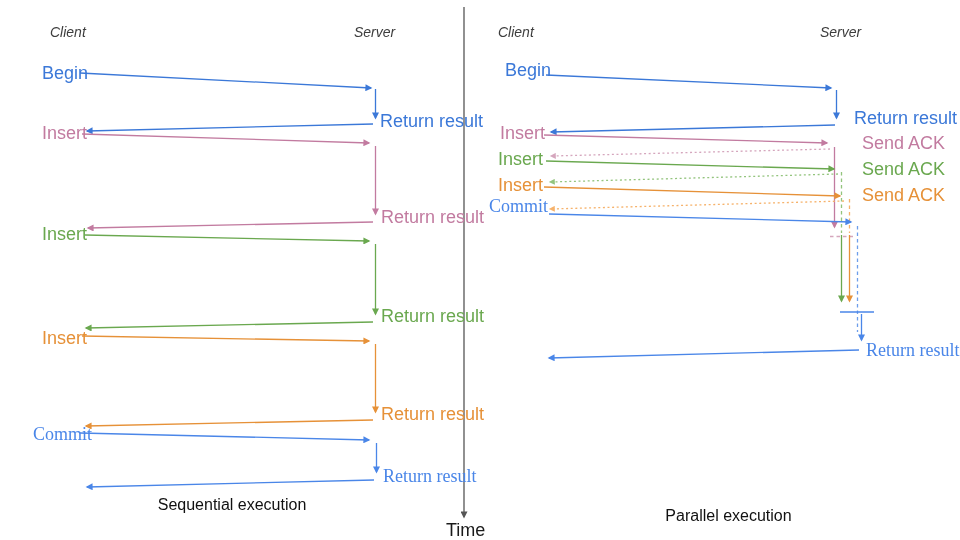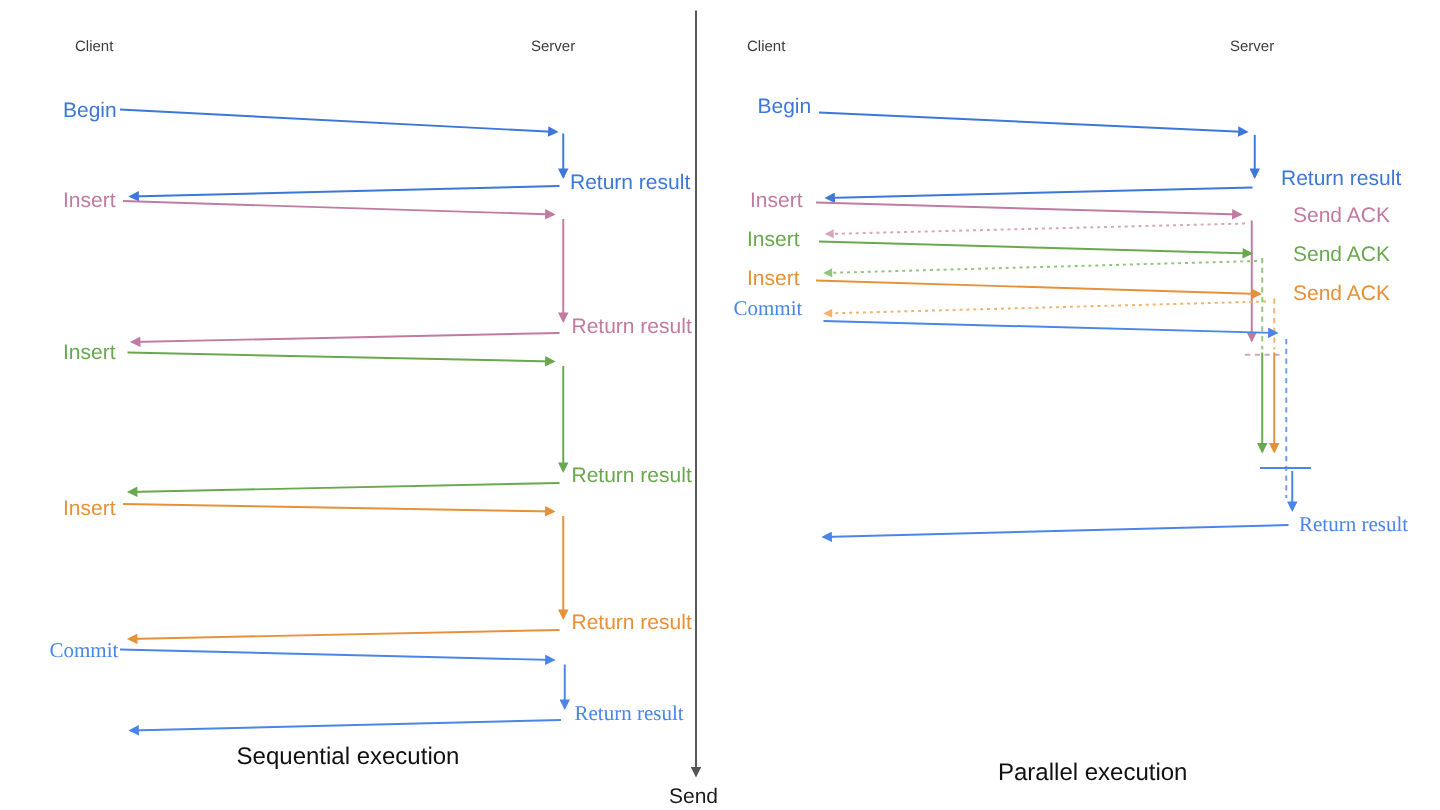--- a/index.html
+++ b/index.html
@@ -19,22 +19,22 @@
   .sk-green{stroke:var(--c-green);} .fl-green{fill:var(--c-green);}
   .sk-orange{stroke:var(--c-orange);} .fl-orange{fill:var(--c-orange);}
   .sk-pinklt{stroke:var(--c-pink_light);}   .fl-pinklt{fill:var(--c-pink_light);}
   .sk-greenlt{stroke:var(--c-green_light);} .fl-greenlt{fill:var(--c-green_light);}
   .sk-orangelt{stroke:var(--c-orange_light);} .fl-orangelt{fill:var(--c-orange_light);}
   .sk-bluelt{stroke:var(--c-blue_light);}
   .sk-axis{stroke:var(--c-axis);}   .fl-axis{fill:var(--c-axis);}
   .dotted{stroke-dasharray:2 2.6;stroke-width:1.5;}
   .dashed{stroke-dasharray:3.5 3;stroke-width:1.4;}
   .bar{stroke-width:2.2;}
-  .lbl{position:absolute;font-size:14px;line-height:15px;white-space:nowrap;text-align:center;}
-  .hdr{position:absolute;font-size:10px;line-height:16px;color:var(--c-header_text);}
+  .lbl{position:absolute;font-size:18px;line-height:15px;white-space:nowrap;text-align:center;}
+  .hdr{position:absolute;font-style:italic;font-size:14px;line-height:16px;color:var(--c-header_text);}
   .t-blue{color:var(--c-blue);} .t-blue2{color:var(--c-blue2);font-family:Liberation Serif, serif;} .t-pink{color:var(--c-pink);}
   .t-green{color:var(--c-green);} .t-orange{color:var(--c-orange);} .t-black{color:#1a1a1a;}
   .title{position:absolute;text-align:center;font-size:16px;line-height:18px;color:var(--c-title_text);}
 </style>
 </head>
 <body>
 
 <svg class="layer" width="960" height="540" viewBox="0 0 960 540">
   <defs>
     <marker id="m-blue" viewBox="0 0 10 10" refX="8" refY="5" markerWidth="9" markerHeight="7" orient="auto" markerUnits="userSpaceOnUse">
@@ -155,13 +155,13 @@
   <span class="lbl t-green" style="left:498px;top:152px">Insert</span>
   <span class="lbl t-green" style="left:862px;top:162px">Send ACK</span>
   <span class="lbl t-orange" style="left:498px;top:178px">Insert</span>
   <span class="lbl t-orange" style="left:862px;top:188px">Send ACK</span>
   <span class="lbl t-blue2" style="left:489px;top:199px">Commit</span>
   <span class="lbl t-blue2" style="left:866px;top:343px">Return result</span>
 
   <div class="title" style="left:480px;top:507px;width:497px">Parallel execution</div>
 </div>
 
-<span class="lbl t-black" style="left:446px;top:523px">Send</span>
+<span class="lbl t-black" style="left:446px;top:523px">Time</span>
 
 </body></html>

